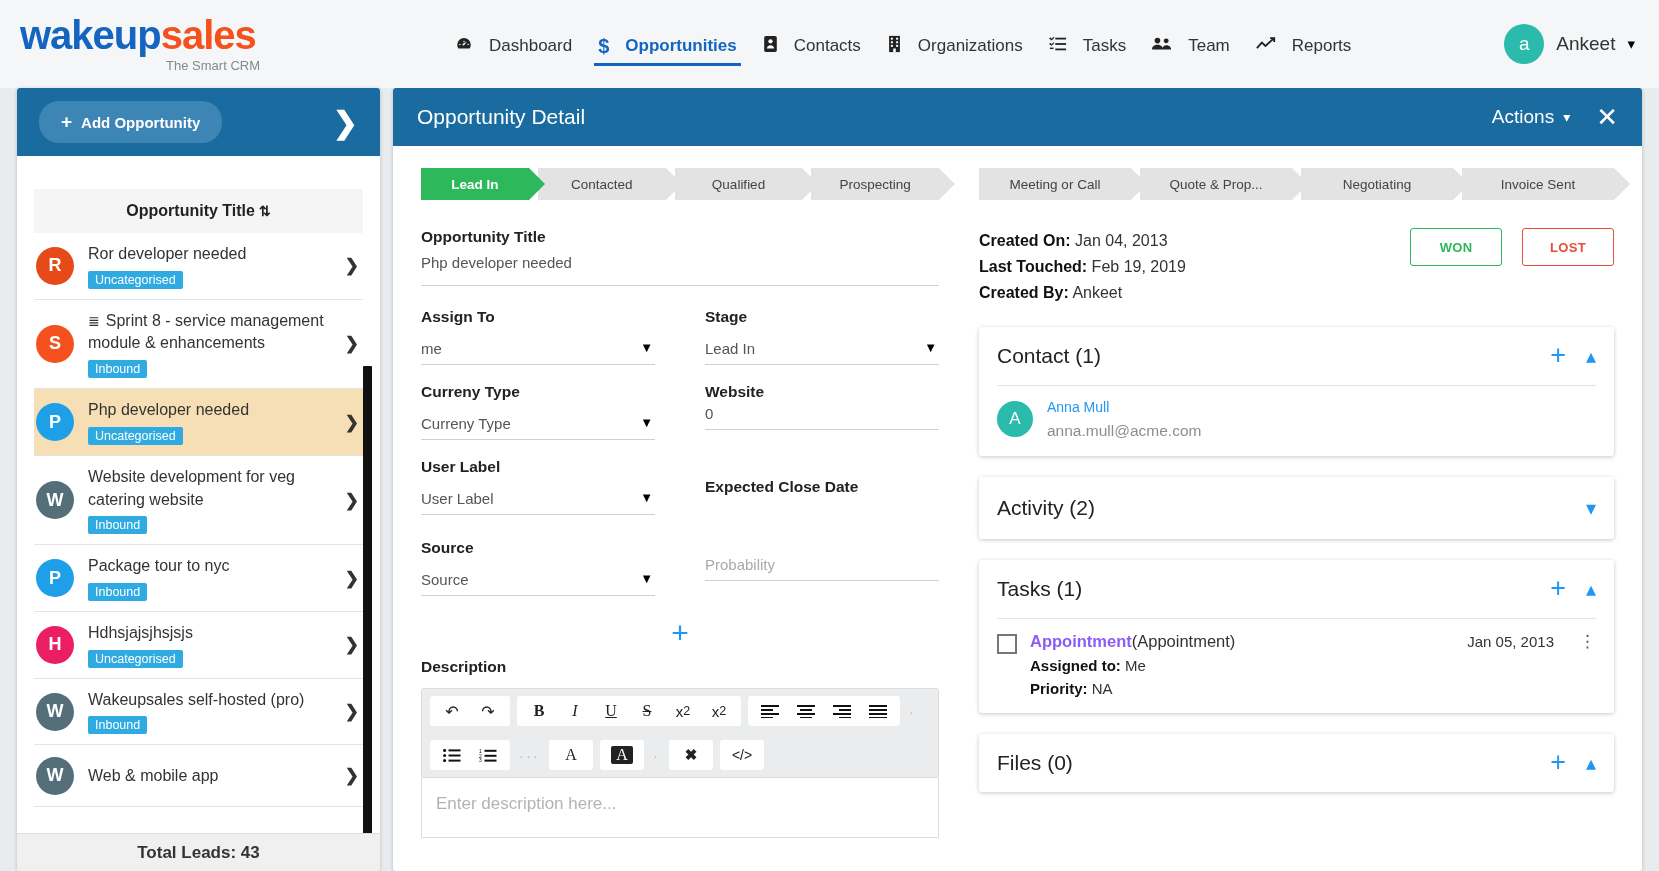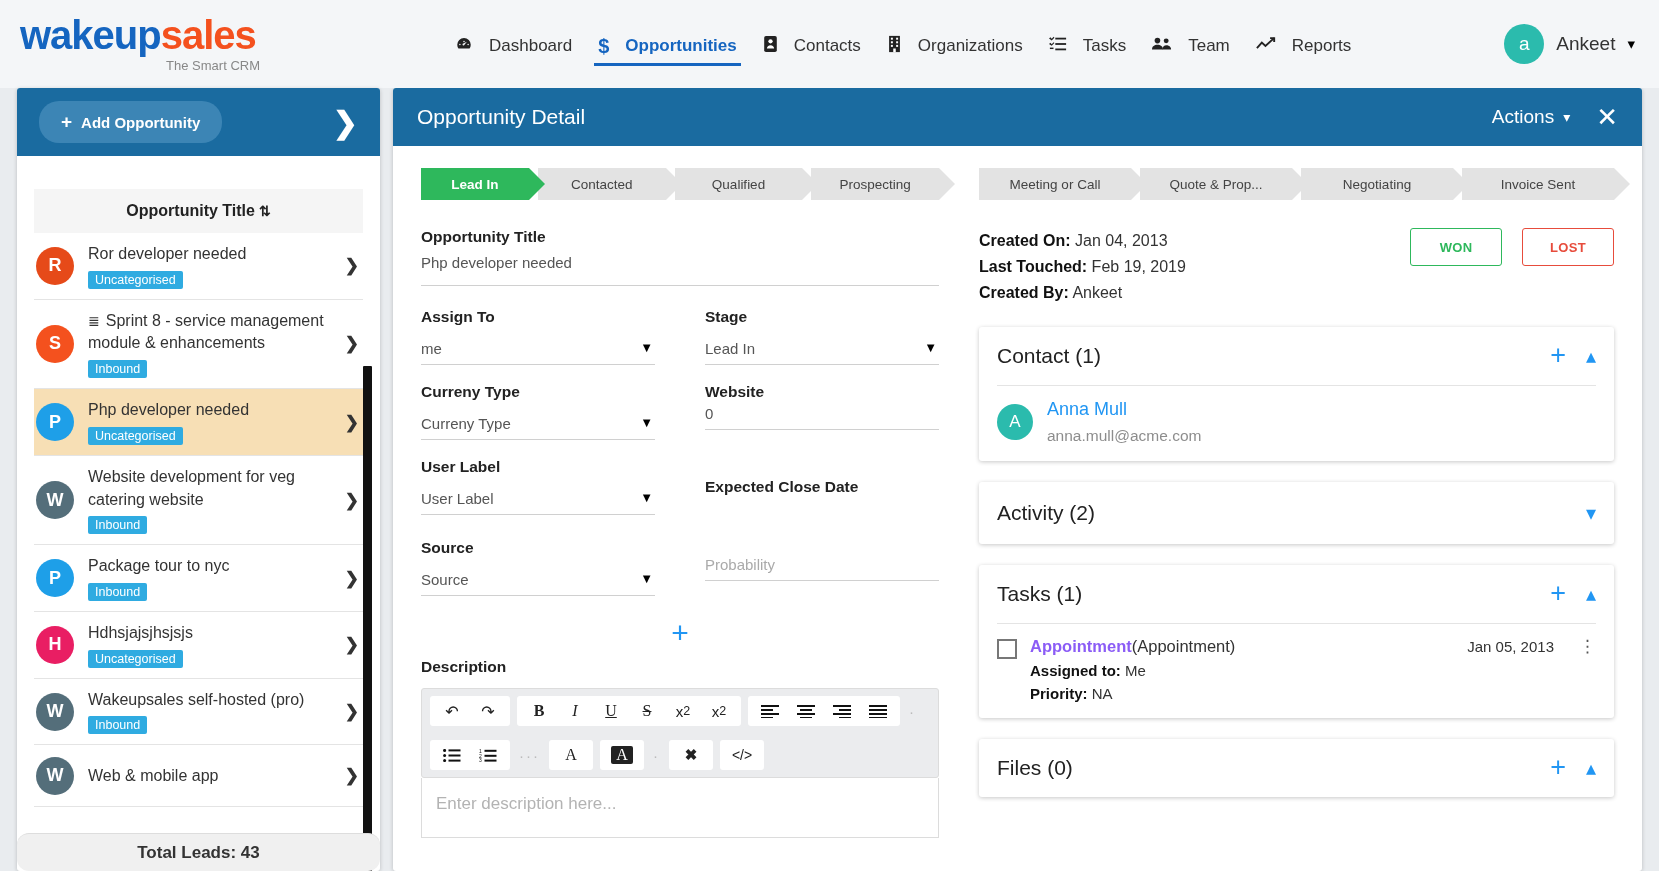--- a/index.html
+++ b/index.html
@@ -97,21 +97,21 @@
   .opp-chev { color: #333; font-size: 17px; font-weight: bold; flex: 0 0 14px; }
 
   .lp-scrollbar {
     position: absolute; right: 8px; top: 278px; width: 9px; height: 512px;
     background: #111; border-radius: 1px;
   }
   .lp-footer {
     position: absolute; bottom: 0; left: 0; right: 0; height: 38px;
     background: #f0f0f0; border-top: 1px solid #ddd;
     display: flex; align-items: center; justify-content: center;
-    font-size: 17px; font-weight: bold; color: #333; border-radius: 12px;
+    font-size: 17px; font-weight: bold; color: #333;
   }
 
   
   .detail {
     flex: 1; background: #fff; border-radius: 3px;
     box-shadow: 0 1px 4px rgba(0,0,0,.2);
     display: flex; flex-direction: column; overflow: hidden;
   }
   .detail-header {
     background: #1a6ba0; height: 58px; flex: 0 0 58px; color: #fff;
@@ -208,21 +208,21 @@
   .c-plus { color: #2196f3; font-size: 27px; cursor: pointer; line-height: 1; }
   .c-chev { color: #2196f3; font-size: 20px; cursor: pointer; line-height: 1; }
   .card-divider { height: 1px; background: #e4e4e4; }
   .card-body { padding: 13px 0 16px 0; }
 
   .contact-row { display: flex; align-items: center; gap: 14px; }
   .contact-av {
     width: 36px; height: 36px; border-radius: 50%; background: #2bbbad;
     color: #fff; display: flex; align-items: center; justify-content: center; font-size: 17px;
   }
-  .contact-name { color: #2196f3; font-size: 18px; cursor: pointer; }
+  .contact-name { color: #2196f3; font-size: 14px; cursor: pointer; }
   .contact-mail { color: #8d8d8d; font-size: 15.5px; margin-top: 7px; }
 
   .task-row { display: flex; align-items: flex-start; gap: 13px; }
   .task-check {
     width: 20px; height: 20px; border: 2px solid #777; background: #fff;
     flex: 0 0 20px; margin-top: 2px; cursor: pointer;
   }
   .task-main { flex: 1; }
   .task-title { font-size: 16.5px; color: #333; }
   .task-title .lnk { color: #8b5cf6; cursor: pointer; font-weight: bold; }

